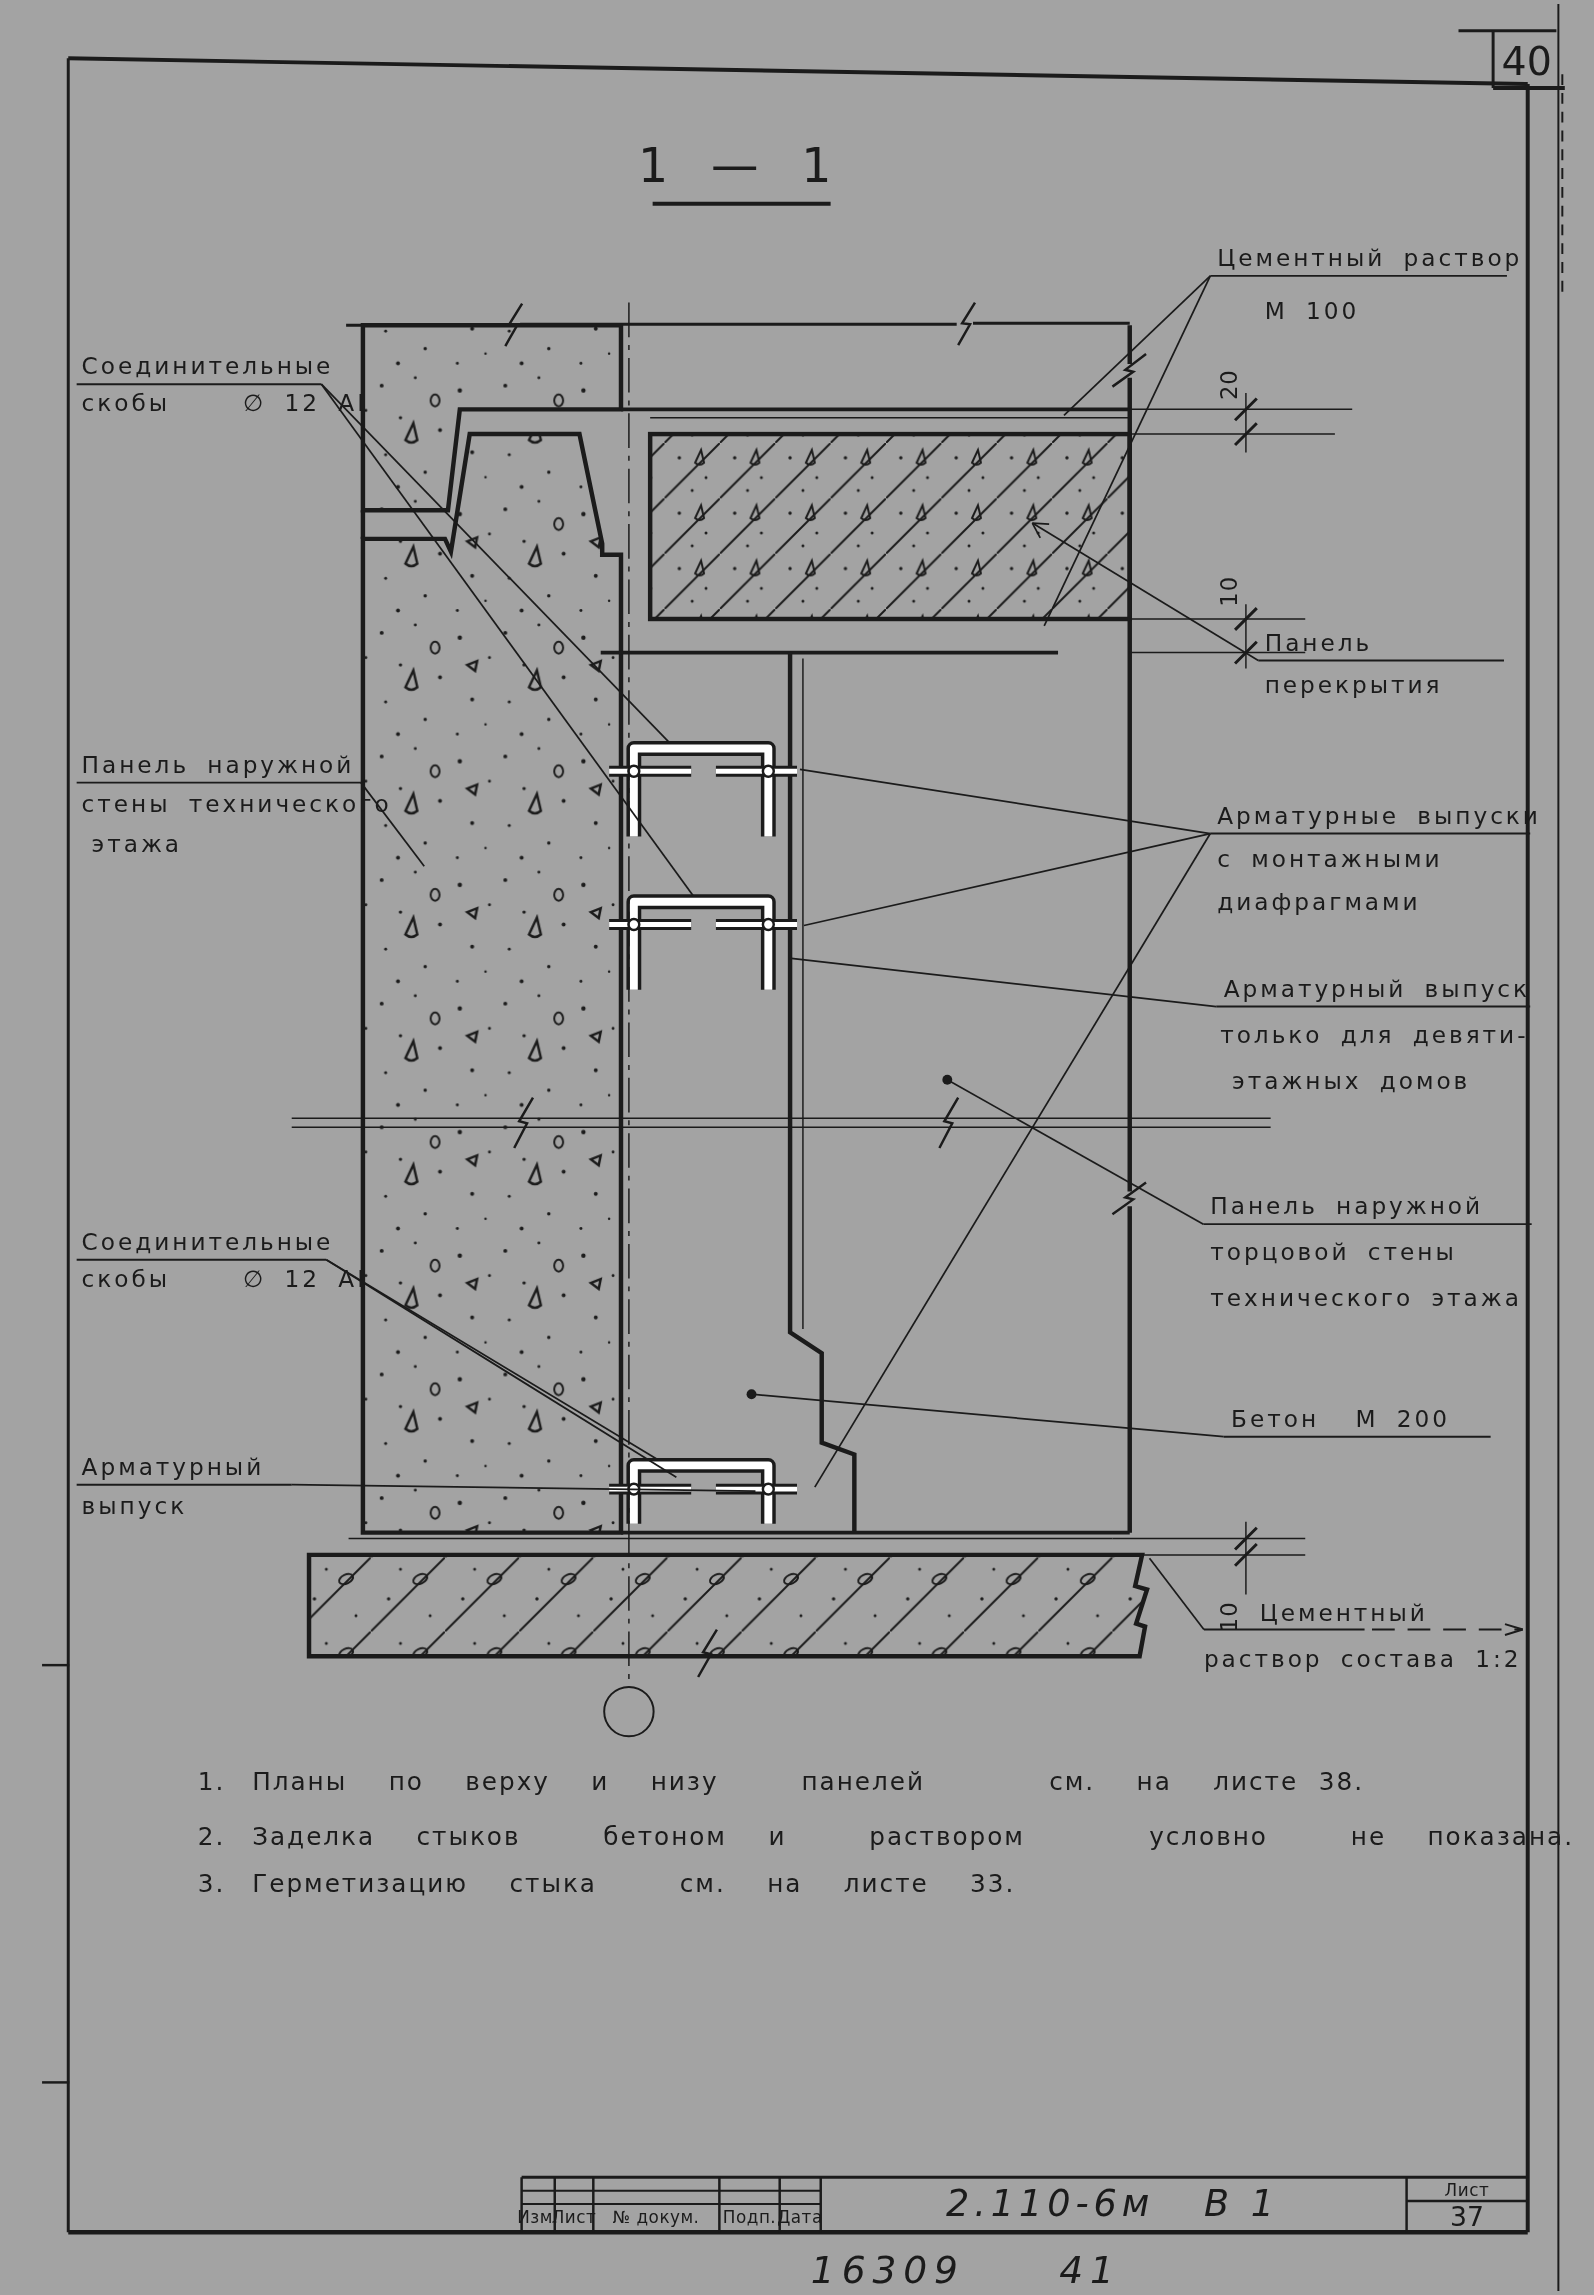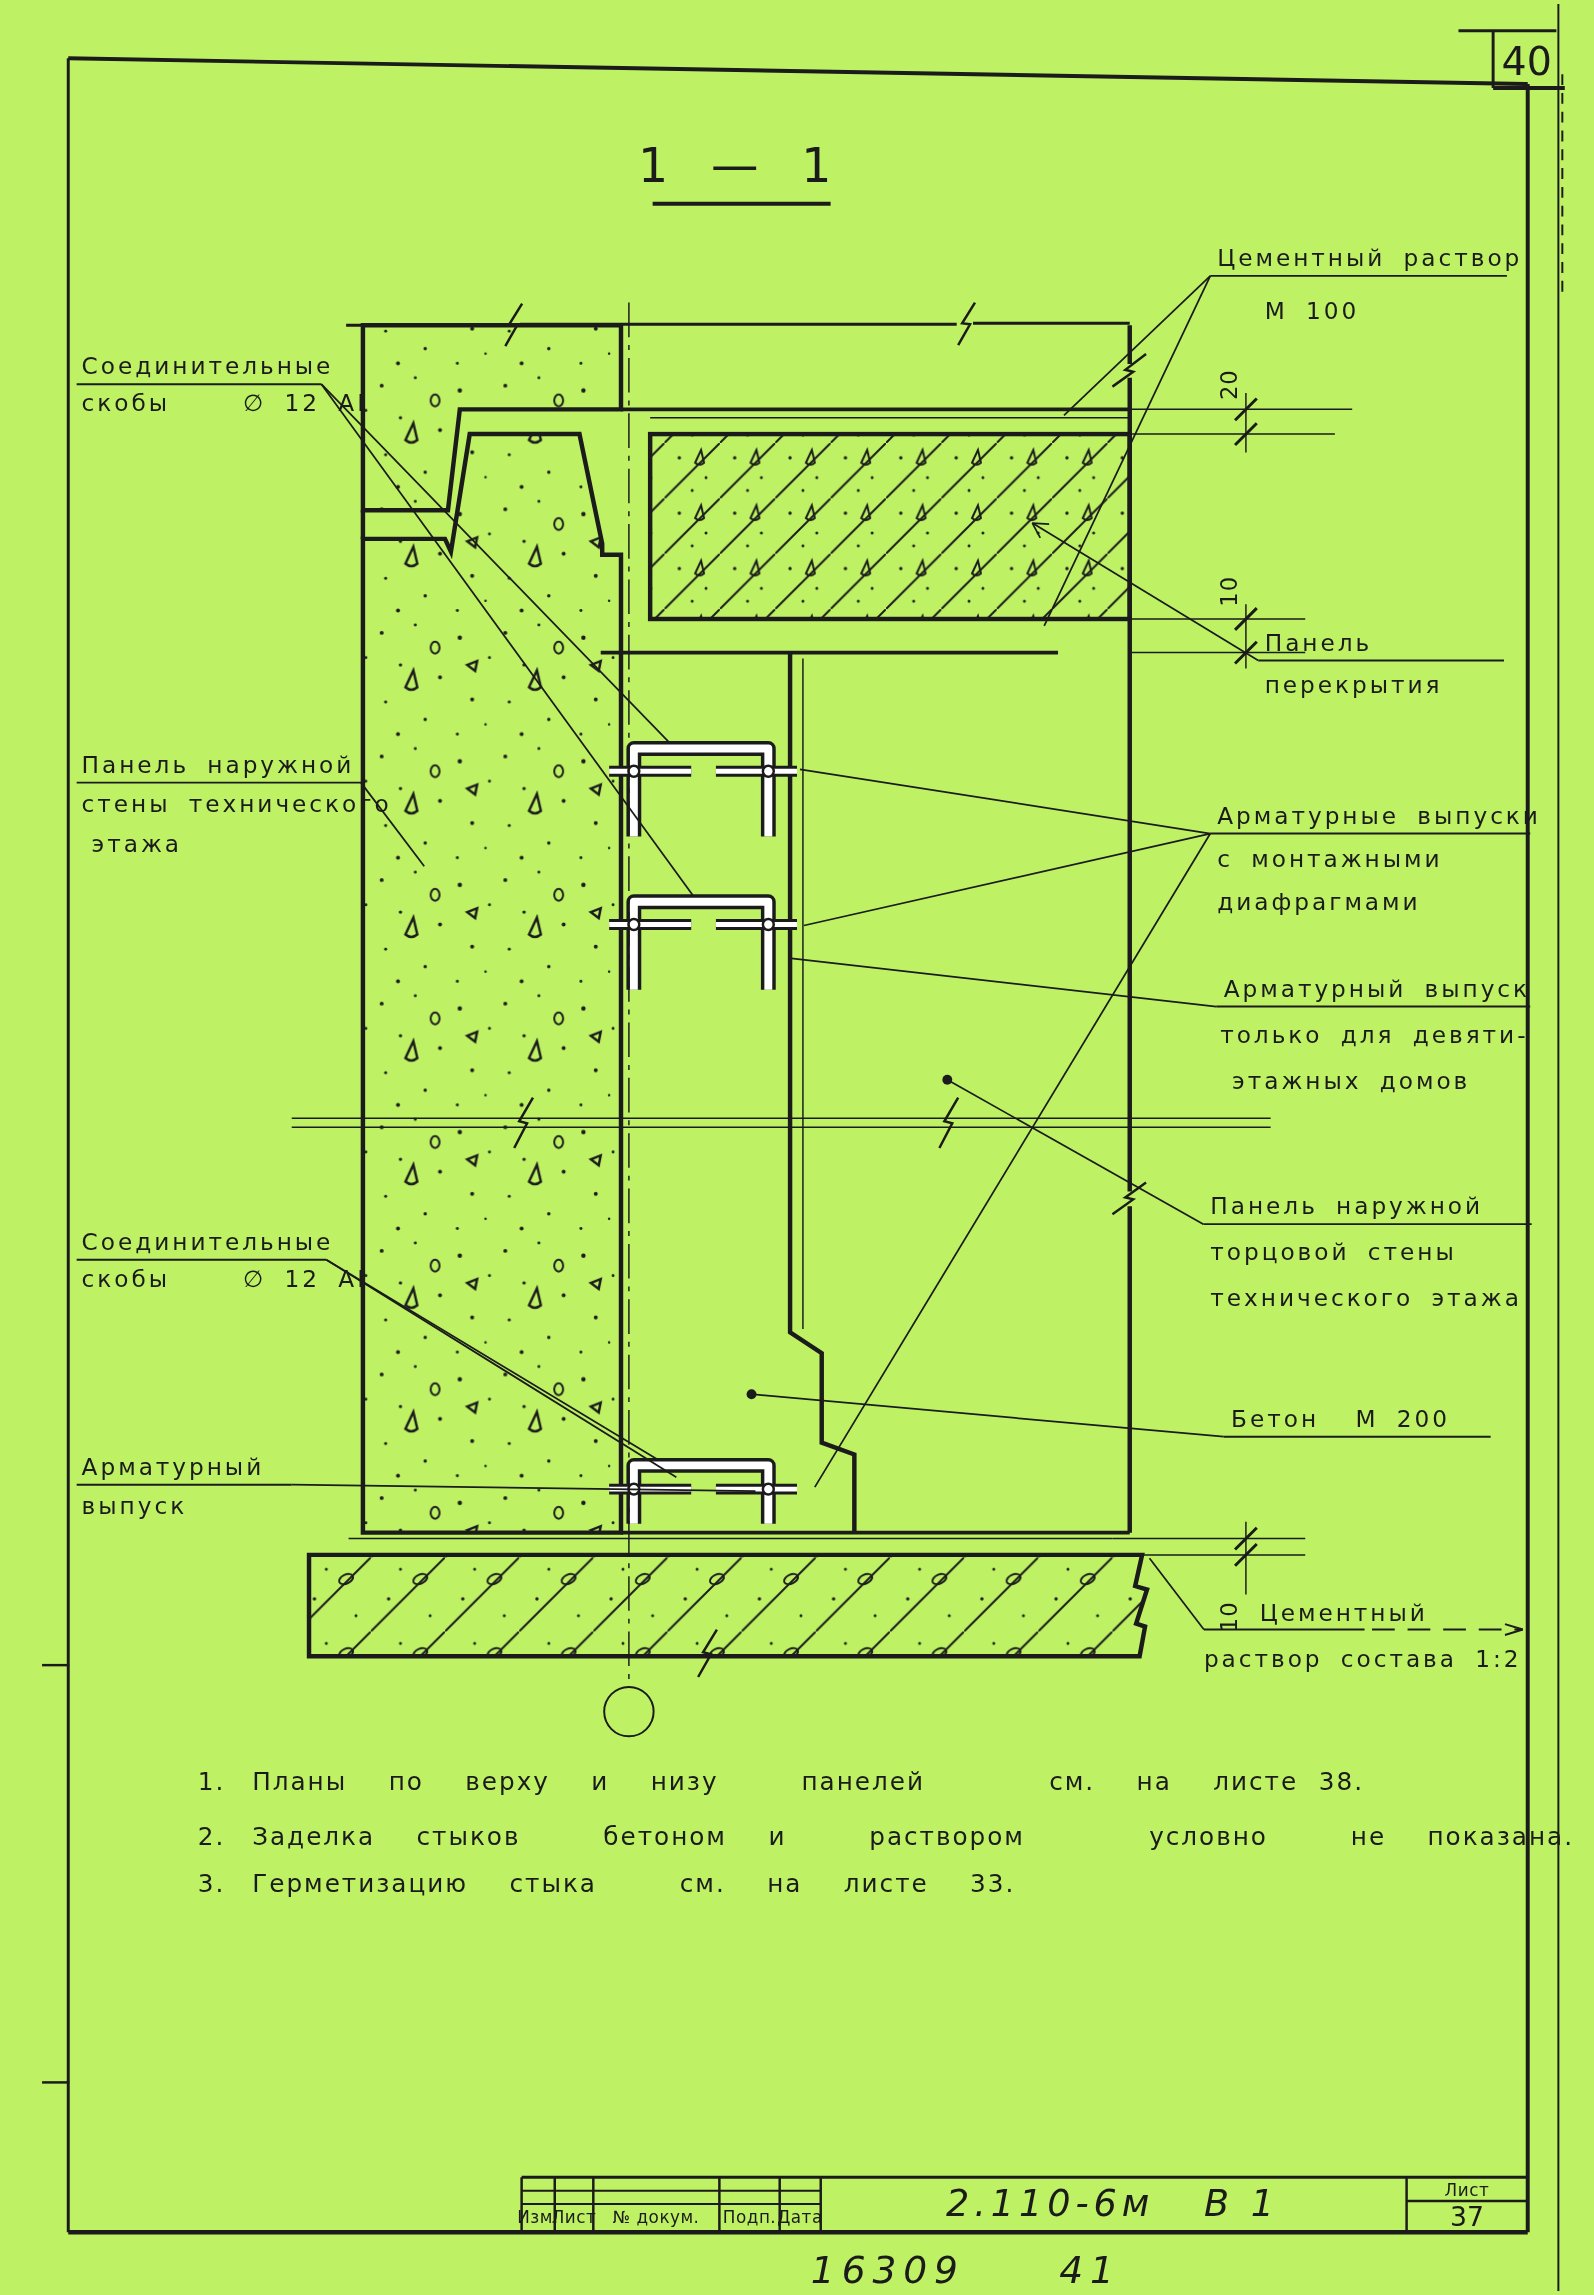--- a/index.html
+++ b/index.html
@@ -1,16 +1,16 @@
 <!DOCTYPE html>
 <html style="font-size:8px"><head>
 <meta charset="utf-8">
 <style>
   html,body{margin:0;padding:0;background:#e8e8e4;}
-  .sheet{position:relative;width:1594px;height:2295px;background:#bef264;overflow:hidden;}
+  .sheet{position:relative;width:1594px;height:2295px;background:#a3a3a3;overflow:hidden;}
   svg{position:absolute;left:0;top:0;}
   text{font-family:"DejaVu Sans","Liberation Sans",sans-serif;fill:#1b1b1b;}
   .lbl{font-size:47px;letter-spacing:6px;word-spacing:16px;}
   .note{font-size:50px;letter-spacing:4px;word-spacing:22px;}
   .dim{font-size:46px;letter-spacing:2px;}
   .tb-small{font-size:34px;letter-spacing:1px;}
   .tb-big{font-size:74px;letter-spacing:10px;font-style:italic;}
   .hand{font-size:76px;letter-spacing:14px;font-style:italic;}
   .ttl{font-size:96px;letter-spacing:28px;}
   .corner{font-size:80px;}

